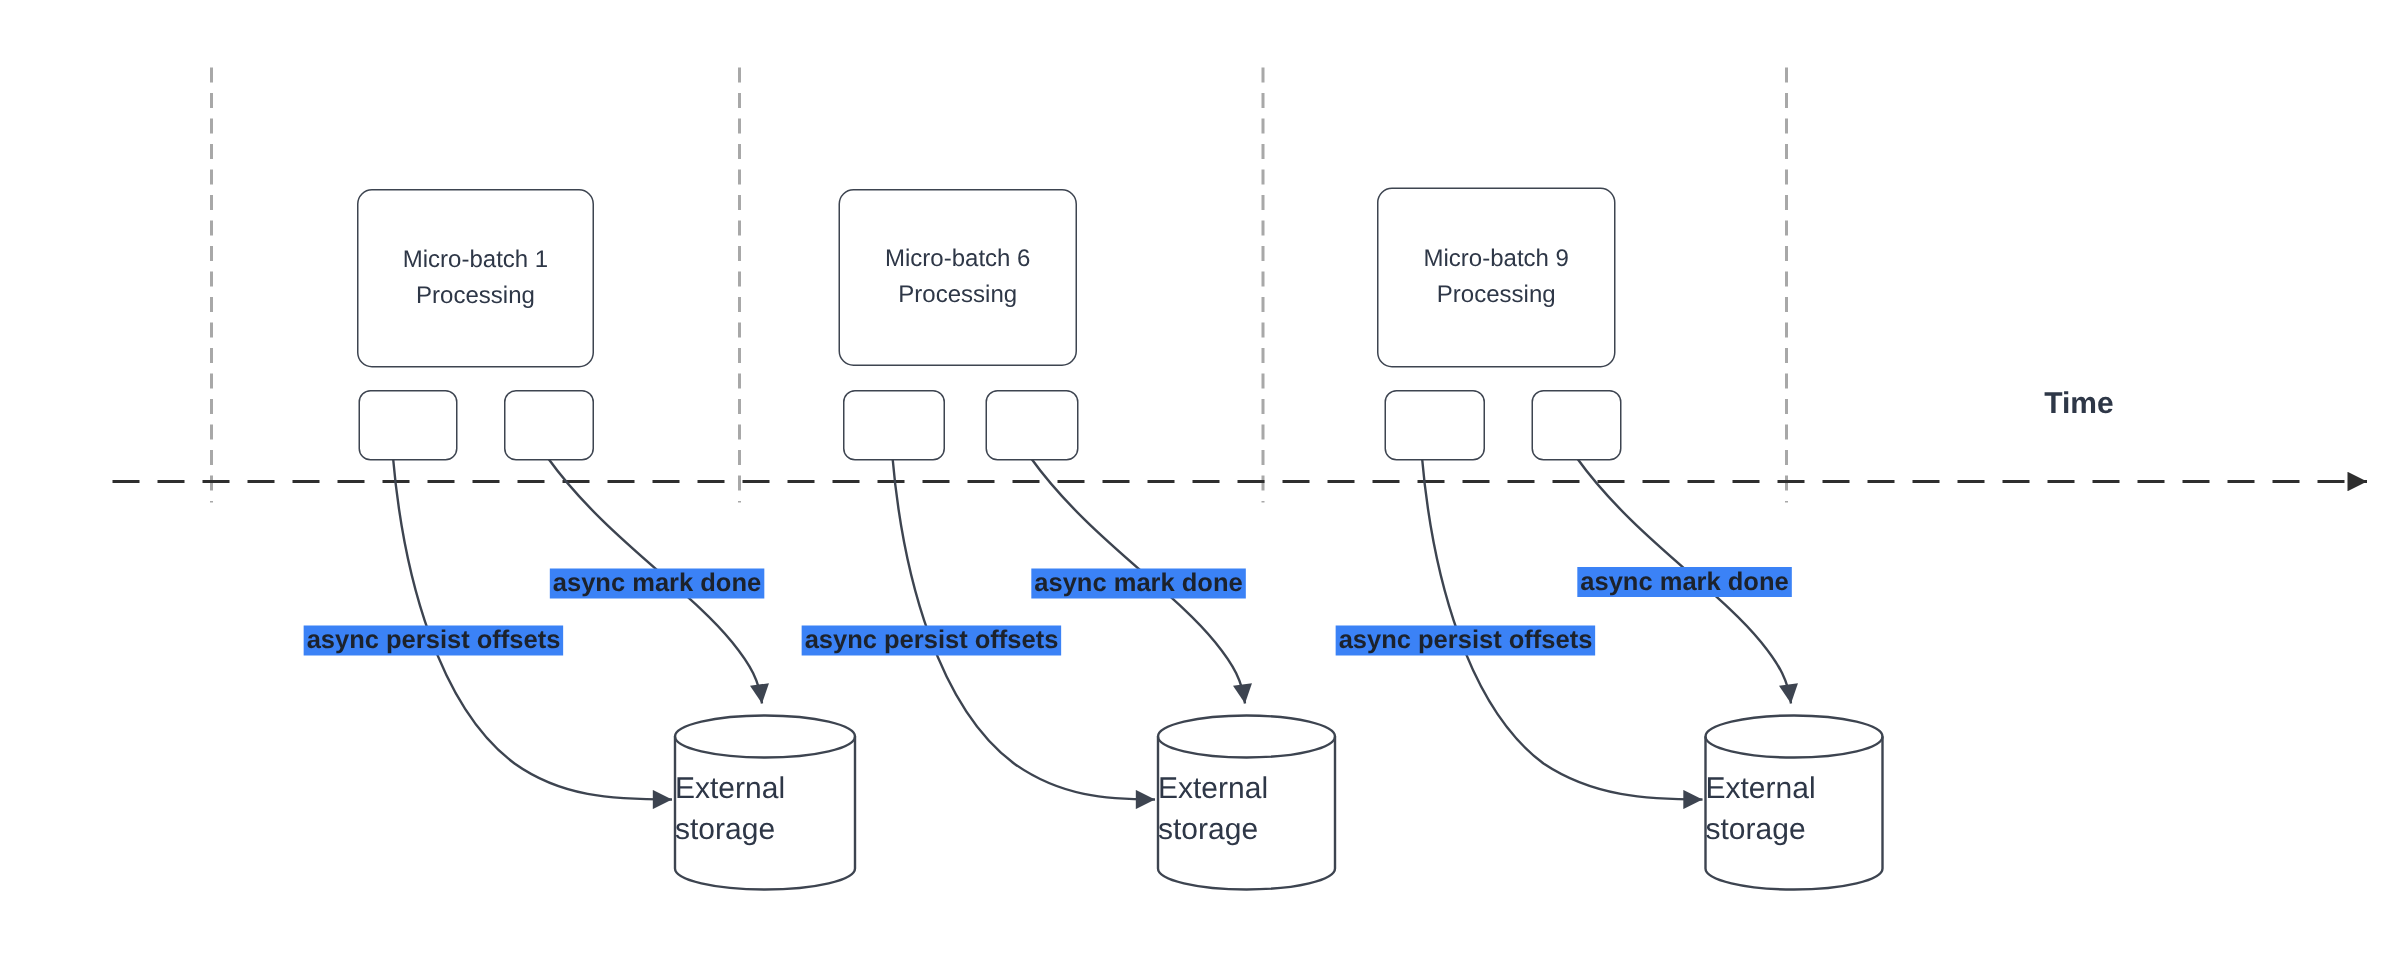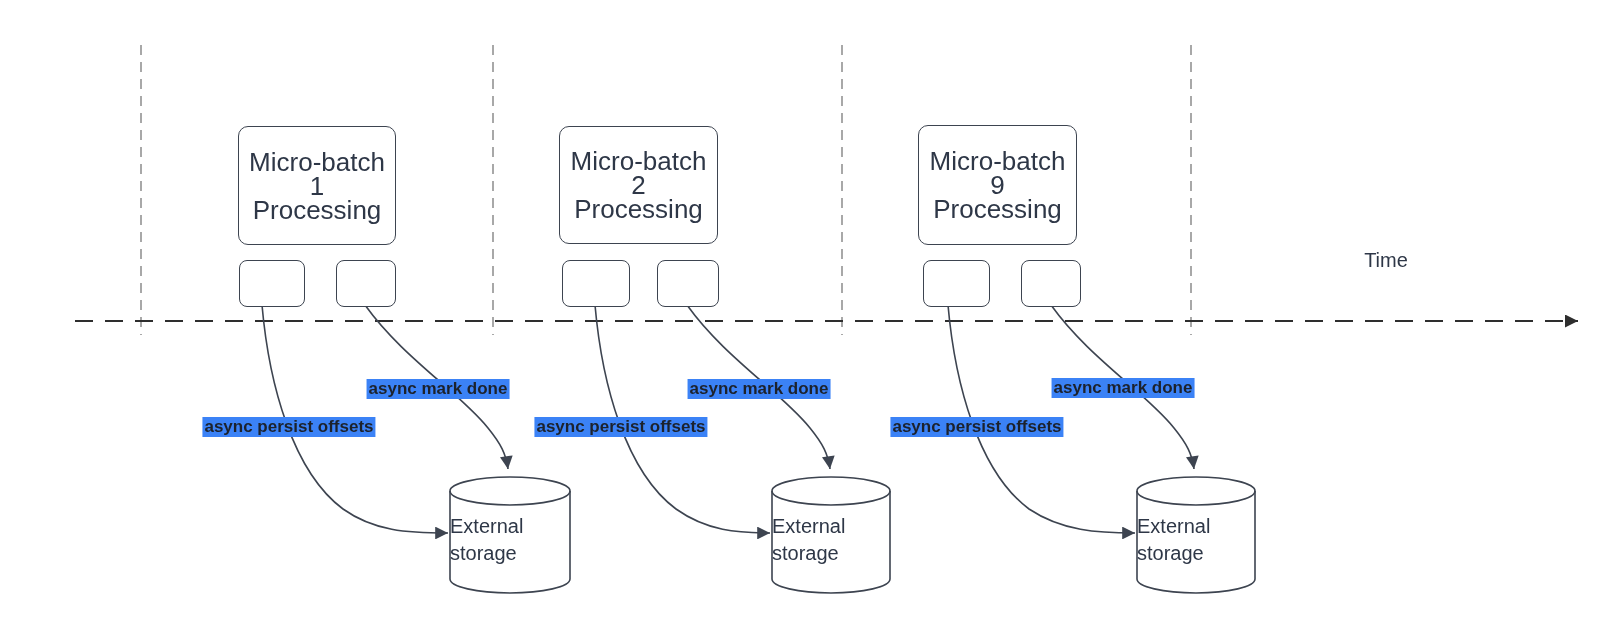--- a/index.html
+++ b/index.html
@@ -23,21 +23,21 @@
 
   
   .proc-box {
     position: absolute;
     border: 1.6px solid var(--stroke, #3d4450);
     border-radius: 10px;
     background: #ffffff;
     display: flex; align-items: center; justify-content: center;
     text-align: center;
     color: var(--box-text, #2e3747);
-    font-size: 26px; line-height: 24px;
+    font-size: 16px; line-height: 24px;
   }
   .mini-box {
     position: absolute;
     border: 1.6px solid var(--stroke, #3d4450);
     border-radius: 8px;
     background: #ffffff;
   }
   .flow-label {
     position: absolute;
     transform: translate(-50%, -50%);
@@ -112,21 +112,21 @@
   <div class="mini-box" style="left:336px; top:260px; width:58px; height:45px;"></div>
   <div class="flow-label" style="left:289px; top:427px;">async persist offsets</div>
   <div class="flow-label" style="left:438px; top:389px;">async mark done</div>
   <div class="cyl-text" style="left:450px; top:513px; width:120px;">
     <span>External</span><br>
     <span>storage</span>
   </div>
 
   <div class="proc-box" style="left:559px; top:126px; width:157px; height:116px;">
     <div>
-      <span>Micro-batch 2</span><br>
+      <span>Micro-batch 6</span><br>
       <span>Processing</span>
     </div>
   </div>
   <div class="mini-box" style="left:562px; top:260px; width:66px; height:45px;"></div>
   <div class="mini-box" style="left:657px; top:260px; width:60px; height:45px;"></div>
   <div class="flow-label" style="left:621px; top:427px;">async persist offsets</div>
   <div class="flow-label" style="left:759px; top:389px;">async mark done</div>
   <div class="cyl-text" style="left:772px; top:513px; width:118px;">
     <span>External</span><br>
     <span>storage</span>
@@ -140,15 +140,15 @@
   </div>
   <div class="mini-box" style="left:923px; top:260px; width:65px; height:45px;"></div>
   <div class="mini-box" style="left:1021px; top:260px; width:58px; height:45px;"></div>
   <div class="flow-label" style="left:977px; top:427px;">async persist offsets</div>
   <div class="flow-label" style="left:1123px; top:388px;">async mark done</div>
   <div class="cyl-text" style="left:1137px; top:513px; width:118px;">
     <span>External</span><br>
     <span>storage</span>
   </div>
 
-  <div class="time-label" style="left:1386px; top:260px;">Time</div>
+  <div class="time-label" style="left:1386px; top:270px;font-weight:bold;">Time</div>
 
 </div>
 
 </body></html>

